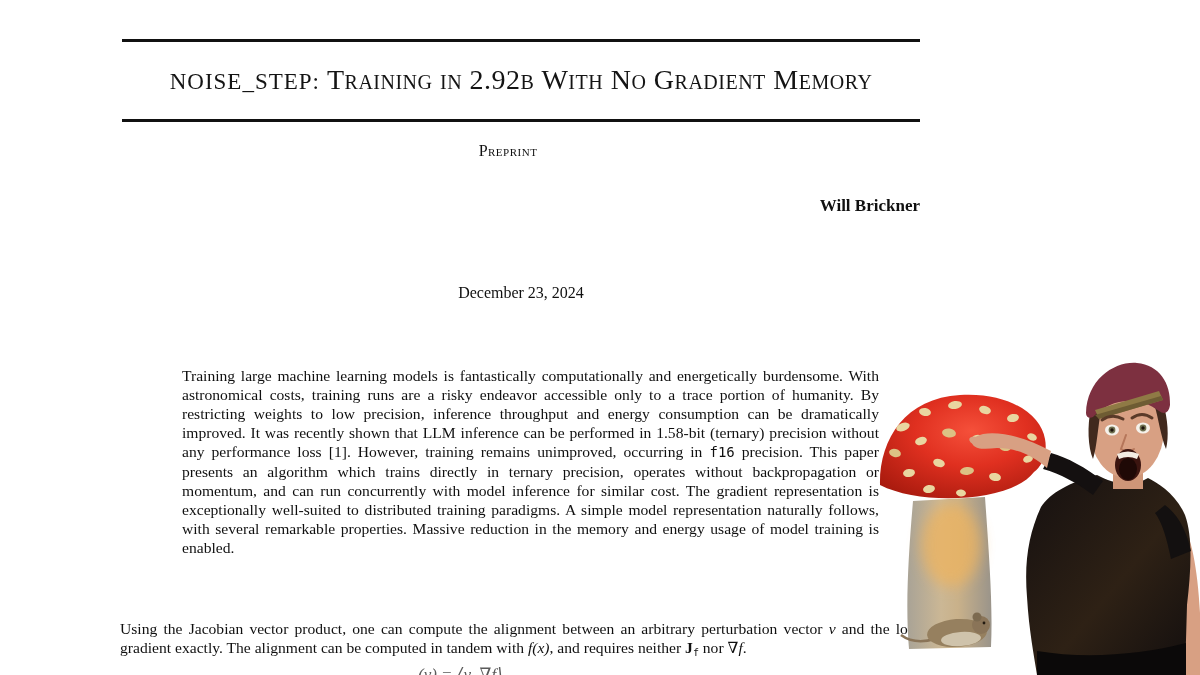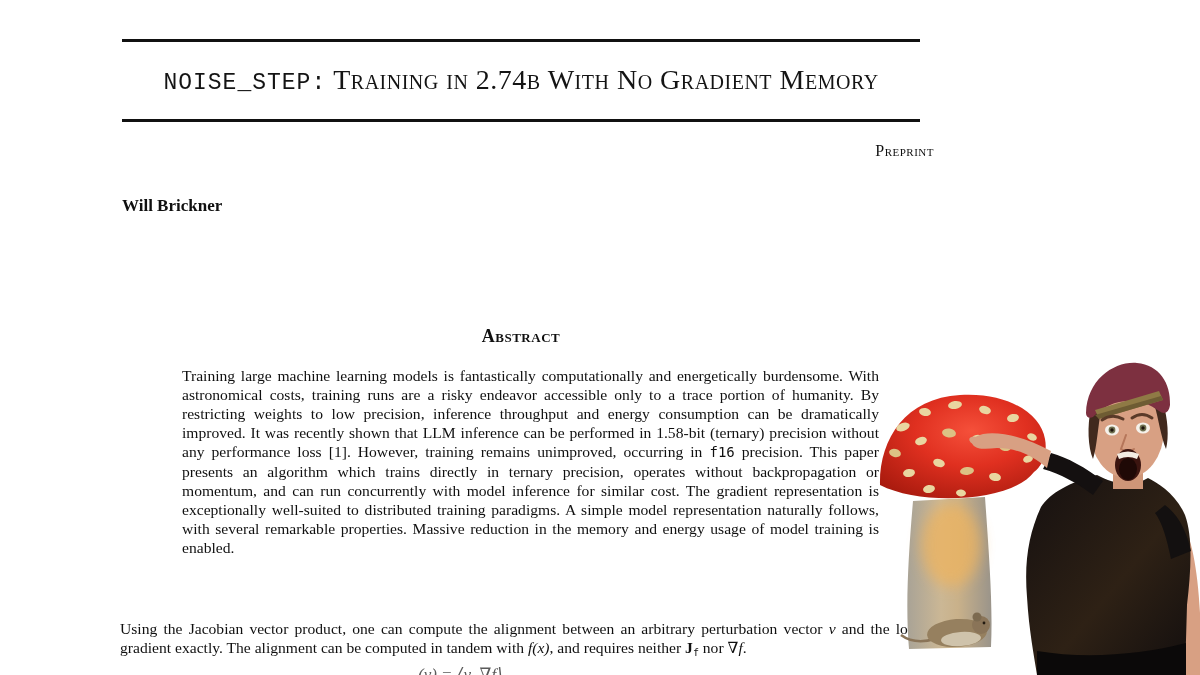--- a/index.html
+++ b/index.html
@@ -19,40 +19,40 @@
     left: 122px; width: 798px; height: 3px;
     background: #111111;
   }
   .title-line {
     left: 122px; width: 798px; top: 64px;
     text-align: center;
     white-space: nowrap;
     color: #141414;
   }
   .title-mono {
-    font-family: Liberation Mono, monospace;
+    font-family: Liberation Serif, serif;
     font-size: 23px;
     font-weight: 500;
     letter-spacing: 1px;
   }
   .title-rest {
     font-variant: small-caps;
     font-size: 28px;
     letter-spacing: 0.5px;
   }
   .preprint {
-    left: 136px; width: 798px; top: 142px;
-    text-align: right;
+    left: 109px; width: 798px; top: 142px;
+    text-align: center;
     font-variant: small-caps;
     font-size: 16px;
     letter-spacing: 0.5px;
   }
   .author-name {
     left: 122px; width: 798px; top: 196px;
-    text-align: left;
+    text-align: right;
     font-weight: bold;
     font-size: 17px;
   }
   .author-email {
     left: 122px; width: 798px; top: 216px;
     text-align: center;
     font-family: "DejaVu Sans Mono", "Liberation Mono", monospace;
     font-size: 14px;
   }
   .date {
@@ -110,31 +110,31 @@
   }
 </style>
 </head>
 <body>
 
 <div class="page">
 
   <div class="abs rule" style="top:39px;"></div>
 
   <div class="abs title-line">
-    <span class="title-mono">NOISE_STEP:</span><span class="title-rest"> Training in 2.74b With No Gradient Memory</span>
+    <span class="title-mono">NOISE_STEP:</span><span class="title-rest"> Training in 2.92b With No Gradient Memory</span>
   </div>
 
   <div class="abs rule" style="top:119px;"></div>
 
   <div class="abs preprint">Preprint</div>
 
   <div class="abs author-name">Will Brickner</div>
 
-
-  <div class="abs abstract-heading">Abstract</div>
+  <div class="abs date">December 23, 2024</div>
+
   <div class="abs abstract-body">
     <span>Training large machine learning models is fantastically computationally and energetically burdensome. With astronomical costs, training runs are a risky endeavor accessible only to a trace portion of humanity. By restricting weights to low precision, inference throughput and energy consumption can be dramatically improved. It was recently shown that LLM inference can be performed in 1.58-bit (ternary) precision without any performance loss </span><span>[1]</span><span>. However, training remains unimproved, occurring in </span><span class="inline-mono">f16</span><span> precision. This paper presents an algorithm which trains directly in ternary precision, operates without backpropagation or momentum, and can run concurrently with model inference for similar cost. The gradient representation is exceptionally well-suited to distributed training paradigms. A simple model representation naturally follows, with several remarkable properties. Massive reduction in the memory and energy usage of model training is enabled.</span>
   </div>
 
 
   <div class="abs body-para">
     <span>Using the Jacobian vector product, one can compute the alignment between an arbitrary perturbation vector </span><span class="math-i">ν</span><span> and the loss gradient exactly. The alignment can be computed in tandem with </span><span class="math-i">f(x)</span><span>, and requires neither </span><span class="math-bold">J</span><span class="math-sub">f</span><span> nor </span><span class="math-i">∇f</span><span>.</span>
   </div>
 
   <div class="abs equation-fragment">(ν) = ⟨ν, ∇f⟩</div>

